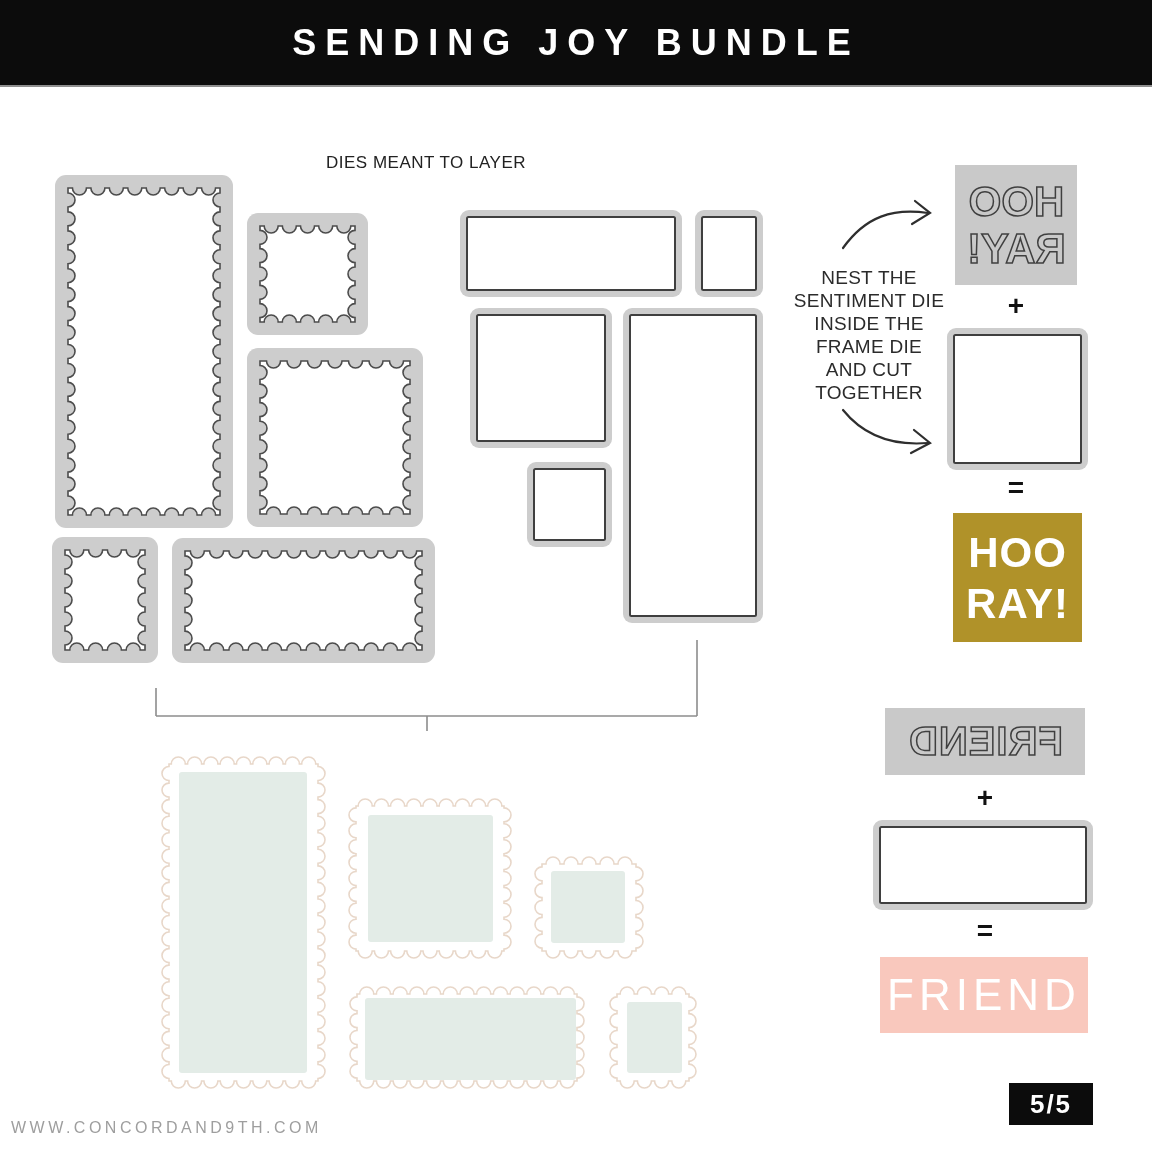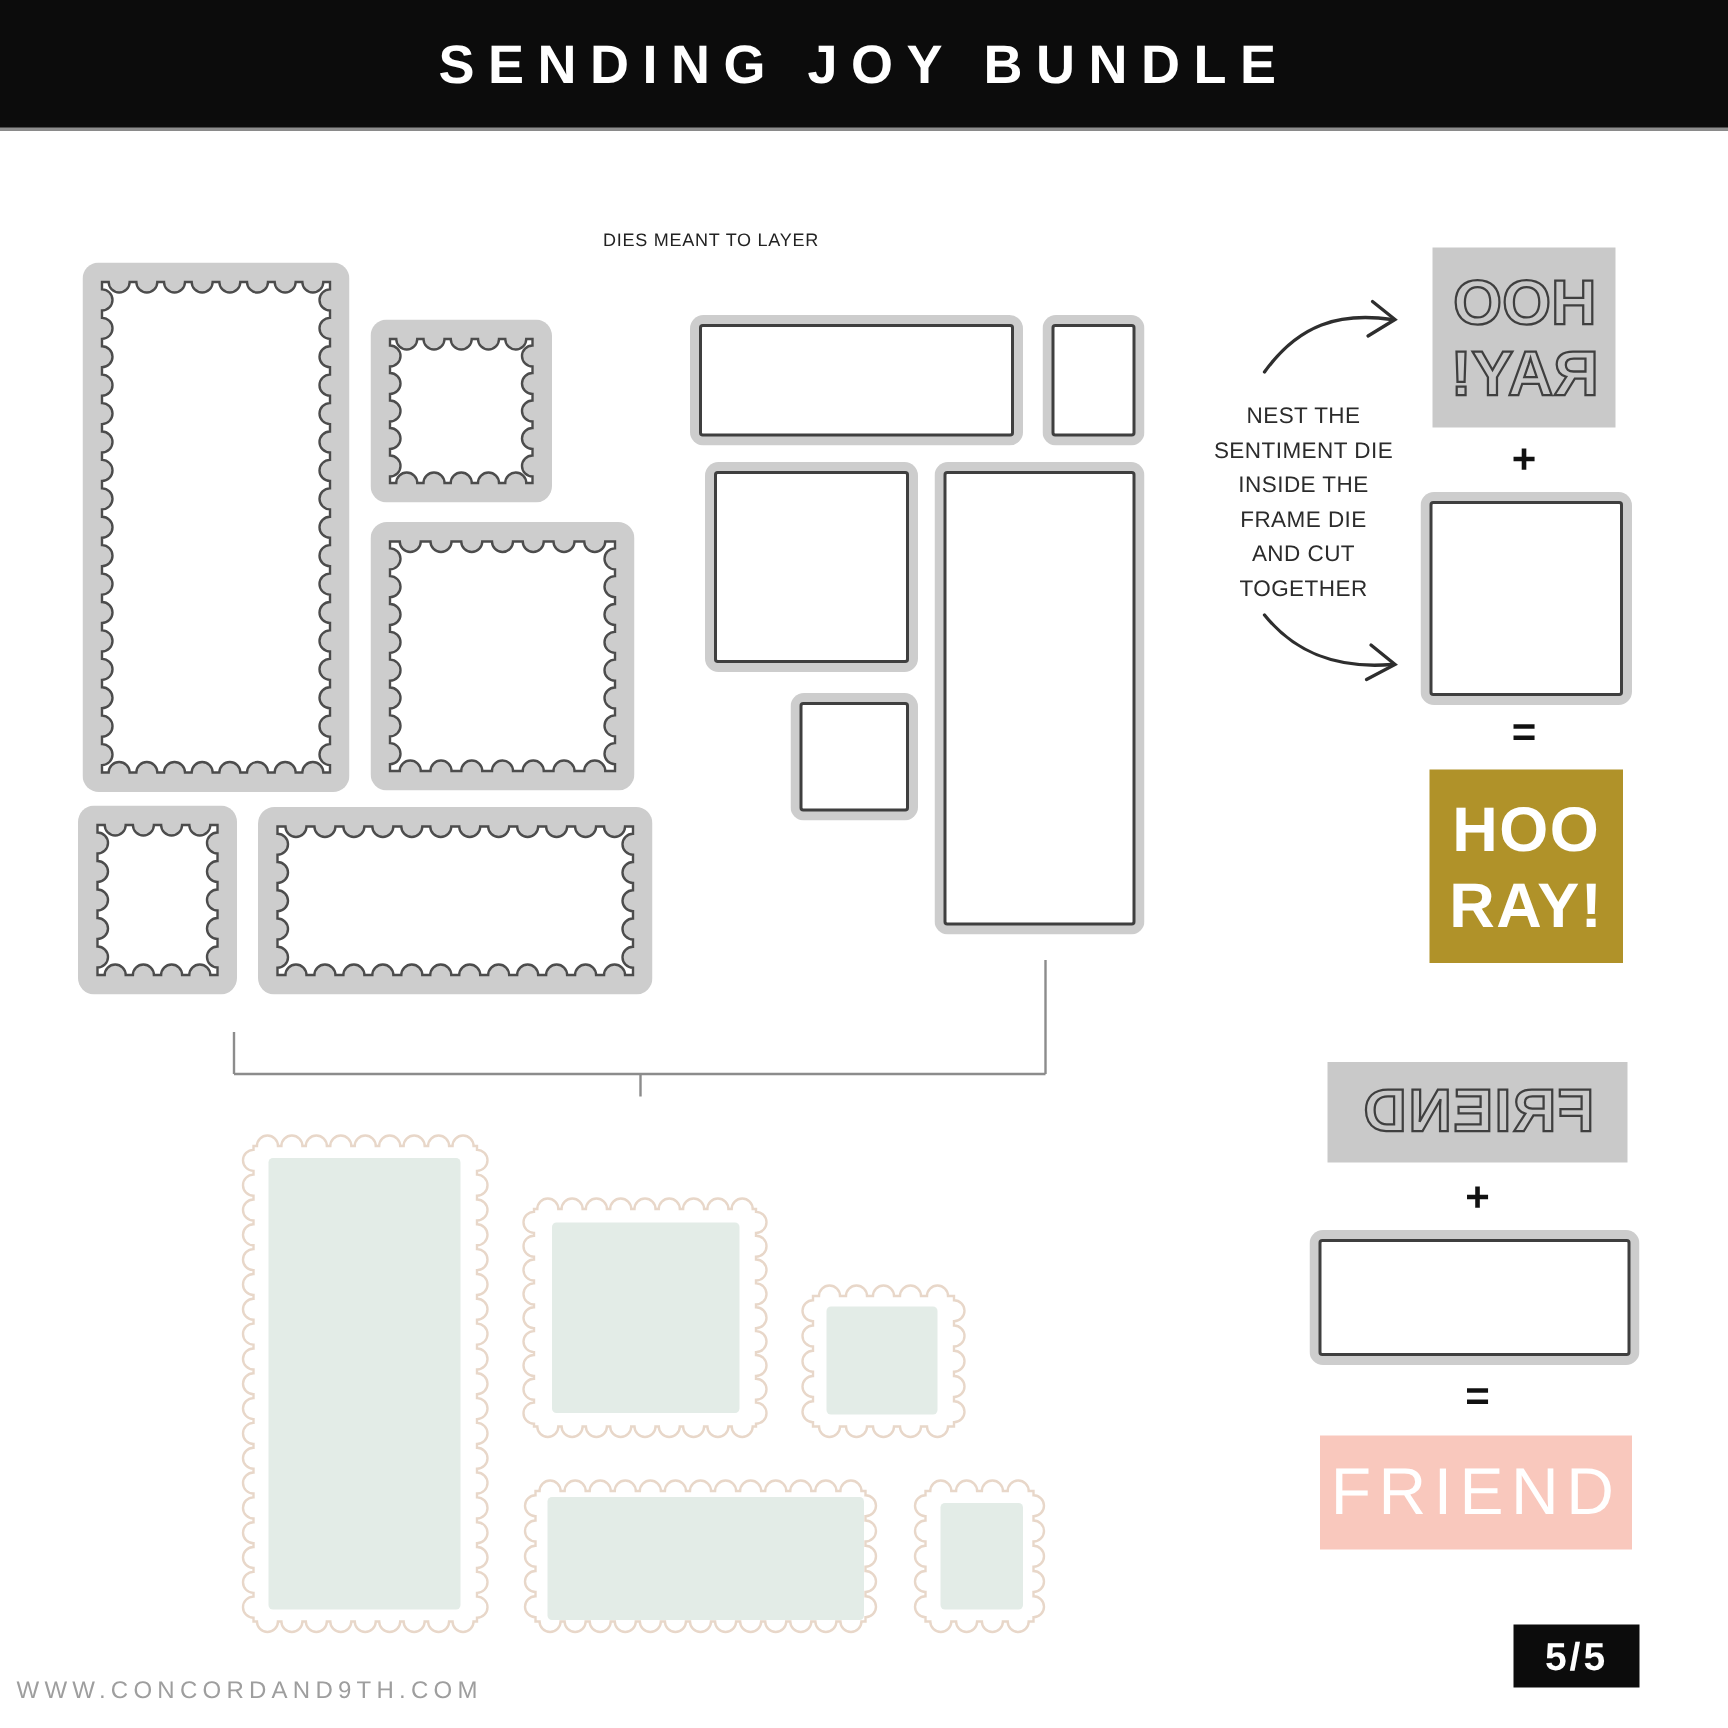--- a/index.html
+++ b/index.html
@@ -9,24 +9,24 @@
   html,body{margin:0;padding:0;background:#ffffff;}
   body{font-family:"Liberation Sans", sans-serif; width:1152px; height:1152px; overflow:hidden;}
   .canvas{position:relative;width:1152px;height:995px;background:#fff;padding-left:40px;}
 
   
   .header{position:absolute;left:0;top:0;width:1152px;height:85px;background:var(--c-black,#0c0c0c);
           border-bottom:2px solid #8f8f8f; display:flex;align-items:center;justify-content:center;}
   .header-title{color:#fff;font-size:36px;font-weight:700;letter-spacing:9px;}
 
   
-  .dies-label{position:absolute;left:326px;top:153px;width:220px;text-align:right;
-              font-size:12px;color:#222;letter-spacing:0.5px;}
+  .dies-label{position:absolute;left:326px;top:153px;width:220px;text-align:left;
+              font-size:17px;color:#222;letter-spacing:0.5px;}
   .instructions{position:absolute;left:789px;top:266px;width:160px;text-align:center;
-                font-size:15px;line-height:23px;color:#2b2b2b;letter-spacing:0.3px;}
+                font-size:19px;line-height:23px;color:#2b2b2b;letter-spacing:0.3px;}
   .pre{white-space:pre-line;}
 
   
   #diagram-layer{position:absolute;left:0;top:0;width:1152px;height:1152px;}
   #diagram-layer svg{position:absolute;display:block;}
 
   
   .hooray-die{position:absolute;left:955px;top:165px;width:122px;height:120px;
               background:var(--c-diegray2,#c9c9c9);display:flex;align-items:center;justify-content:center;}
   .outline-text{color:transparent;-webkit-text-stroke:1.5px #3f3f3f;transform:scaleX(-1);

